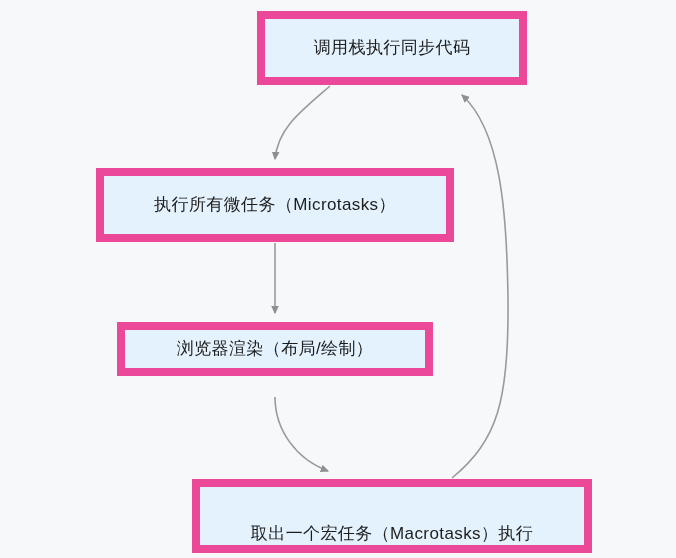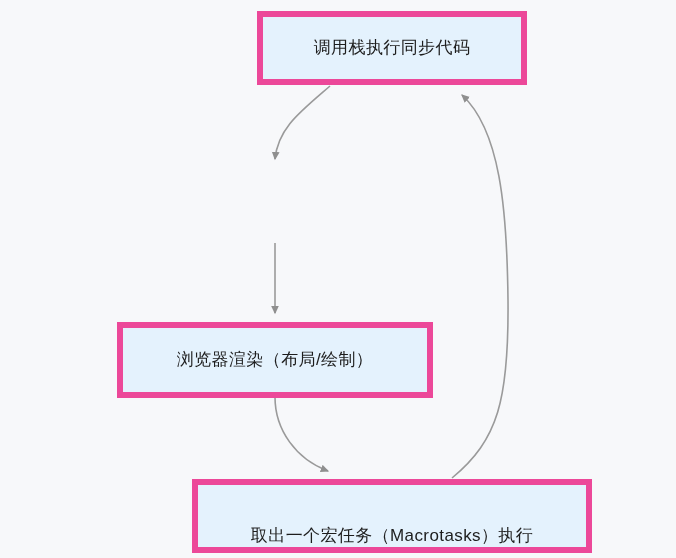--- a/index.html
+++ b/index.html
@@ -26,36 +26,36 @@
     left: 0;
     top: 0;
     width: 676px;
     height: 558px;
     pointer-events: none;
   }
   .node {
     position: absolute;
     box-sizing: border-box;
     background: #e4f2fd;
-    border: 6px solid #ec4899;
+    border: 8px solid #ec4899;
     display: flex;
     align-items: center;
     justify-content: center;
     text-align: center;
   }
   .node-label {
     font-size: 17px;
     color: #1d1d1d;
     line-height: 1.3;
     letter-spacing: 0.4px;
     white-space: nowrap;
   }
   #node-sync-call-stack  { left: 257px; top: 11px;  width: 270px; height: 74px; }
   #node-microtasks       { left: 96px;  top: 168px; width: 358px; height: 74px; }
-  #node-browser-render   { left: 117px; top: 322px; width: 316px; height: 76px; }
+  #node-browser-render   { left: 117px; top: 322px; width: 316px; height: 54px; }
   #node-macrotask        { left: 192px; top: 479px; width: 400px; height: 74px; align-items: flex-end; }
 </style>
 </head>
 <body>
 
 <div id="diagram-canvas">
 
   <svg id="edge-layer" viewBox="0 0 676 558" width="676" height="558" xmlns="http://www.w3.org/2000/svg">
     <defs>
       <marker id="arrowhead" markerWidth="9" markerHeight="9" refX="7.2" refY="4.5" orient="auto" markerUnits="userSpaceOnUse">
@@ -69,20 +69,23 @@
 
     <path d="M 275 397 C 275 430 296 459 328 471" fill="none" stroke="#9a9a9a" stroke-width="1.6" marker-end="url(#arrowhead)"></path>
 
     <path d="M 452 478 C 498 440 509 400 508 300 C 507 208 500 130 462 95" fill="none" stroke="#9a9a9a" stroke-width="1.6" marker-end="url(#arrowhead)"></path>
   </svg>
 
   <div class="node" id="node-sync-call-stack">
     <span class="node-label">调用栈执行同步代码</span>
   </div>
 
+  <div class="node" id="node-microtasks">
+    <span class="node-label">执行所有微任务（Microtasks）</span>
+  </div>
 
   <div class="node" id="node-browser-render">
     <span class="node-label">浏览器渲染（布局/绘制）</span>
   </div>
 
   <div class="node" id="node-macrotask">
     <span class="node-label">取出一个宏任务（Macrotasks）执行</span>
   </div>
 
 </div>

